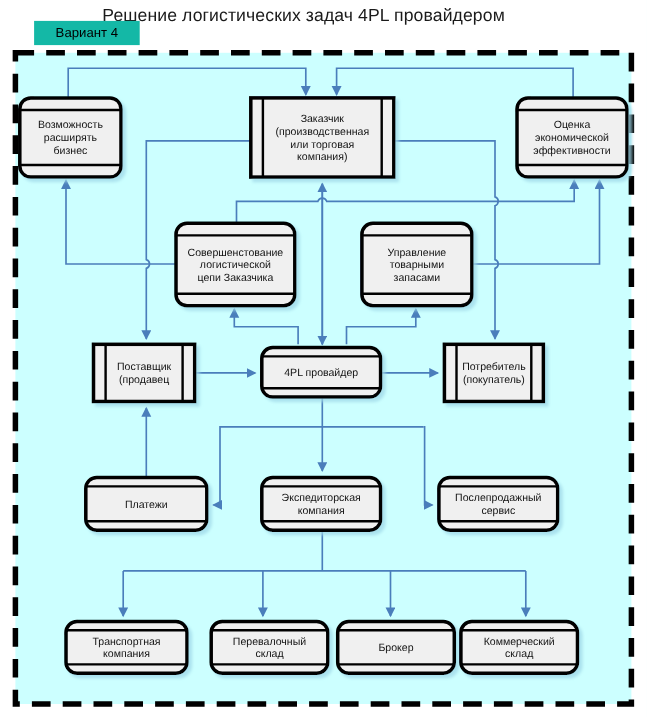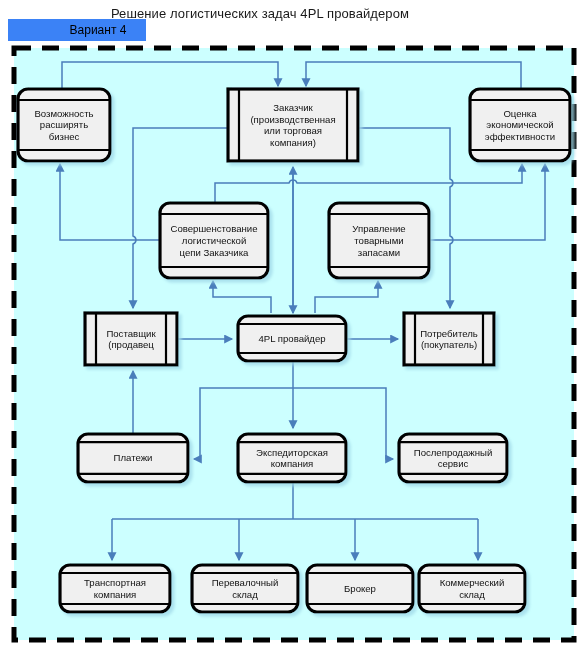--- a/index.html
+++ b/index.html
@@ -1,24 +1,24 @@
 <!DOCTYPE html>
 <html><head>
 <meta charset="utf-8">
 <style>
   html,body{margin:0;padding:0;background:#ffffff;}
   body{width:588px;height:652px;font-family:"Liberation Sans",sans-serif;overflow:hidden;position:relative;}
   #title{
-    position:absolute;left:0;top:6px;width:520px;text-align:center;
-    font-size:13px;color:#1a1a1a;letter-spacing:0.1px;
+    position:absolute;left:16px;top:6px;width:520px;text-align:center;
+    font-size:16px;color:#1a1a1a;letter-spacing:0.1px;
   }
   #badge{
-    position:absolute;left:8px;top:19px;width:96px;height:22px;
-    background:#3b82f6;color:#000;font-size:12px;
-    display:flex;align-items:center;justify-content:center;padding-left:42px;
+    position:absolute;left:31px;top:19px;width:96px;height:22px;
+    background:#14b8a6;color:#000;font-size:12px;
+    display:flex;align-items:center;justify-content:center;
   }
   #canvas{position:absolute;left:0;top:0;width:588px;height:652px;}
   .nodeLabel{
     font-family:"Liberation Sans",sans-serif;
     font-size:9.6px;fill:#111111;
   }
   text{ -webkit-font-smoothing:antialiased; }
 </style>
 </head>
 <body>

